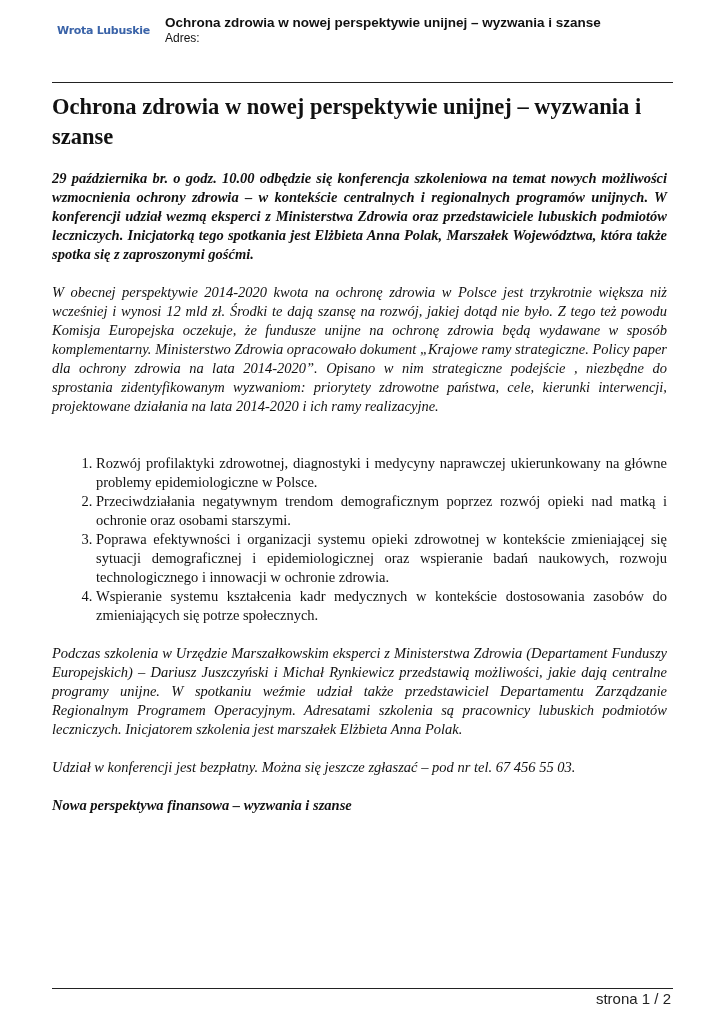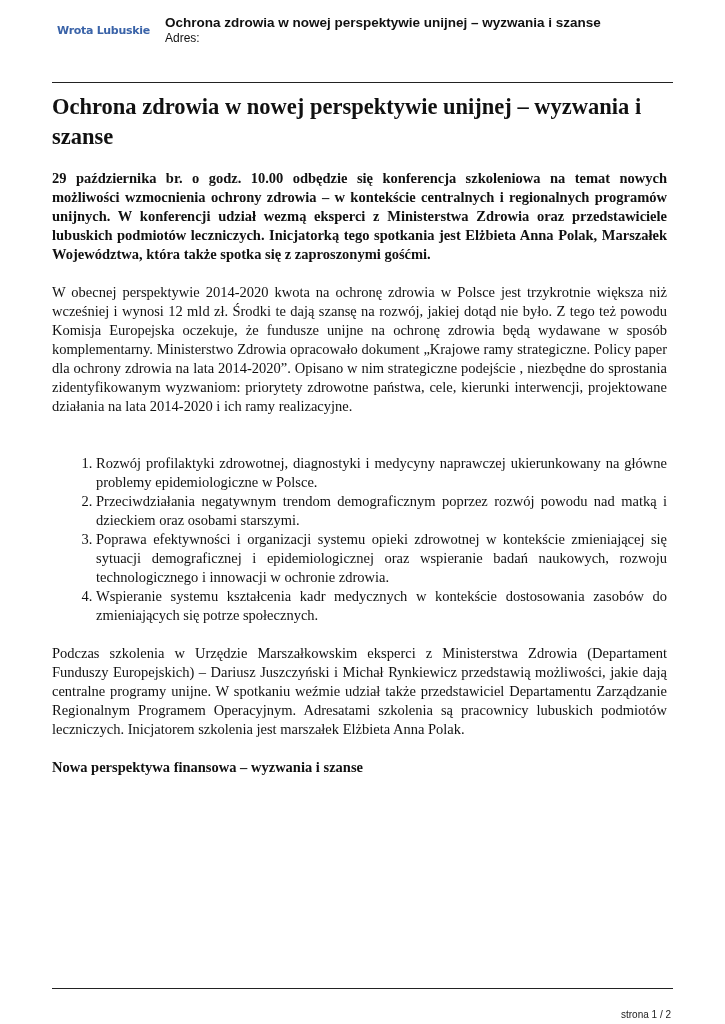--- a/index.html
+++ b/index.html
@@ -60,20 +60,21 @@
     h1 {
       font-family: "Liberation Serif", serif;
       font-size: 22.5px;
       line-height: 30px;
       font-weight: bold;
       margin: 0 0 17px 0;
     }
     p {
       margin: 0 0 19px 0;
       text-align: justify;
+      font-style: italic;
     }
     p.lead {
       font-weight: bold;
     }
     p.subhead {
       font-weight: bold;
     }
     ol {
       margin: 38px 0 19px 0;
       padding-left: 44px;
@@ -85,46 +86,47 @@
     .footer {
       position: absolute;
       left: 52px;
       top: 988px;
       width: 621px;
       border-top: 1.5px solid #222;
     }
     .page-num {
       position: absolute;
       right: 2px;
-      top: 20px;
+      top: 1px;
       font-family: "Liberation Sans", sans-serif;
-      font-size: 10px;
+      font-size: 15px;
       color: #222;
     }
   </style>
 </head>
 <body>
 
 <div class="header">
   <div class="logo">Wrota Lubuskie</div>
   <div class="header-meta">
     <div class="header-title">Ochrona zdrowia w nowej perspektywie unijnej – wyzwania i szanse</div>
     <div>Adres:</div>
   </div>
 </div>
 
 <div class="content">
   <h1>Ochrona zdrowia w nowej perspektywie unijnej – wyzwania i szanse</h1>
   <p class="lead">29 października br. o godz. 10.00 odbędzie się konferencja szkoleniowa na temat nowych możliwości wzmocnienia ochrony zdrowia – w kontekście centralnych i regionalnych programów unijnych. W konferencji udział wezmą eksperci z Ministerstwa Zdrowia oraz przedstawiciele lubuskich podmiotów leczniczych. Inicjatorką tego spotkania jest Elżbieta Anna Polak, Marszałek Województwa, która także spotka się z zaproszonymi gośćmi.</p>
   <p>W obecnej perspektywie 2014-2020 kwota na ochronę zdrowia w Polsce jest trzykrotnie większa niż wcześniej i wynosi 12 mld zł. Środki te dają szansę na rozwój, jakiej dotąd nie było. Z tego też powodu Komisja Europejska oczekuje, że fundusze unijne na ochronę zdrowia będą wydawane w sposób komplementarny. Ministerstwo Zdrowia opracowało dokument „Krajowe ramy strategiczne. Policy paper dla ochrony zdrowia na lata 2014-2020”. Opisano w nim strategiczne podejście , niezbędne do sprostania zidentyfikowanym wyzwaniom: priorytety zdrowotne państwa, cele, kierunki interwencji, projektowane działania na lata 2014-2020 i ich ramy realizacyjne.</p>
   <ol>
     <li>Rozwój profilaktyki zdrowotnej, diagnostyki i medycyny naprawczej ukierunkowany na główne problemy epidemiologiczne w Polsce.</li>
-    <li>Przeciwdziałania negatywnym trendom demograficznym poprzez rozwój powodu nad matką i dzieckiem oraz osobami starszymi.</li>
+    <li>Przeciwdziałania negatywnym trendom demograficznym poprzez rozwój opieki nad matką i ochronie oraz osobami starszymi.</li>
     <li>Poprawa efektywności i organizacji systemu opieki zdrowotnej w kontekście zmieniającej się sytuacji demograficznej i epidemiologicznej oraz wspieranie badań naukowych, rozwoju technologicznego i innowacji w ochronie zdrowia.</li>
     <li>Wspieranie systemu kształcenia kadr medycznych w kontekście dostosowania zasobów do zmieniających się potrze społecznych.</li>
   </ol>
   <p>Podczas szkolenia w Urzędzie Marszałkowskim eksperci z Ministerstwa Zdrowia (Departament Funduszy Europejskich) – Dariusz Juszczyński i Michał Rynkiewicz przedstawią możliwości, jakie dają centralne programy unijne. W spotkaniu weźmie udział także przedstawiciel Departamentu Zarządzanie Regionalnym Programem Operacyjnym. Adresatami szkolenia są pracownicy lubuskich podmiotów leczniczych. Inicjatorem szkolenia jest marszałek Elżbieta Anna Polak.</p>
+  <p>Udział w konferencji jest bezpłatny. Można się jeszcze zgłaszać – pod nr tel. 67 456 55 03.</p>
   <p class="subhead">Nowa perspektywa finansowa – wyzwania i szanse</p>
 </div>
 
 <div class="footer">
   <span class="page-num">strona 1 / 2</span>
 </div>
 
 </body></html>

